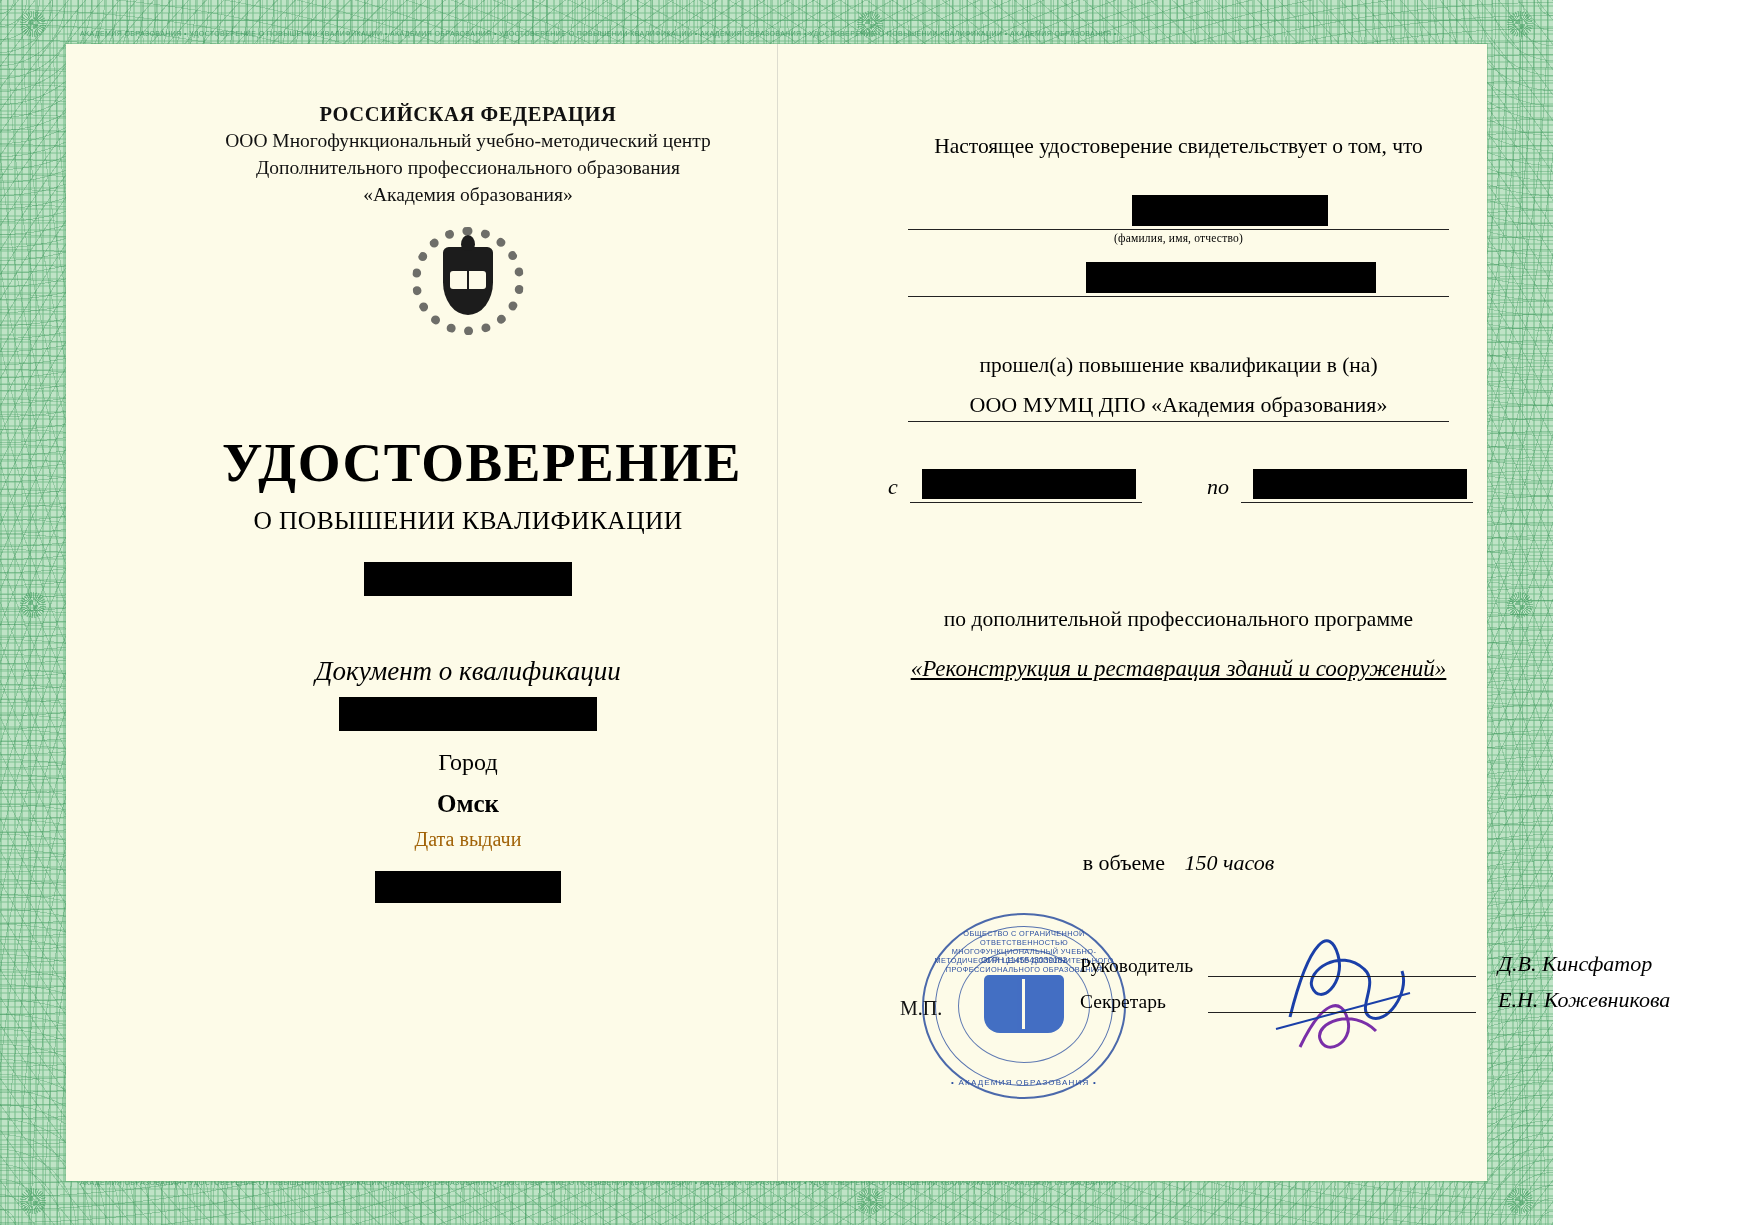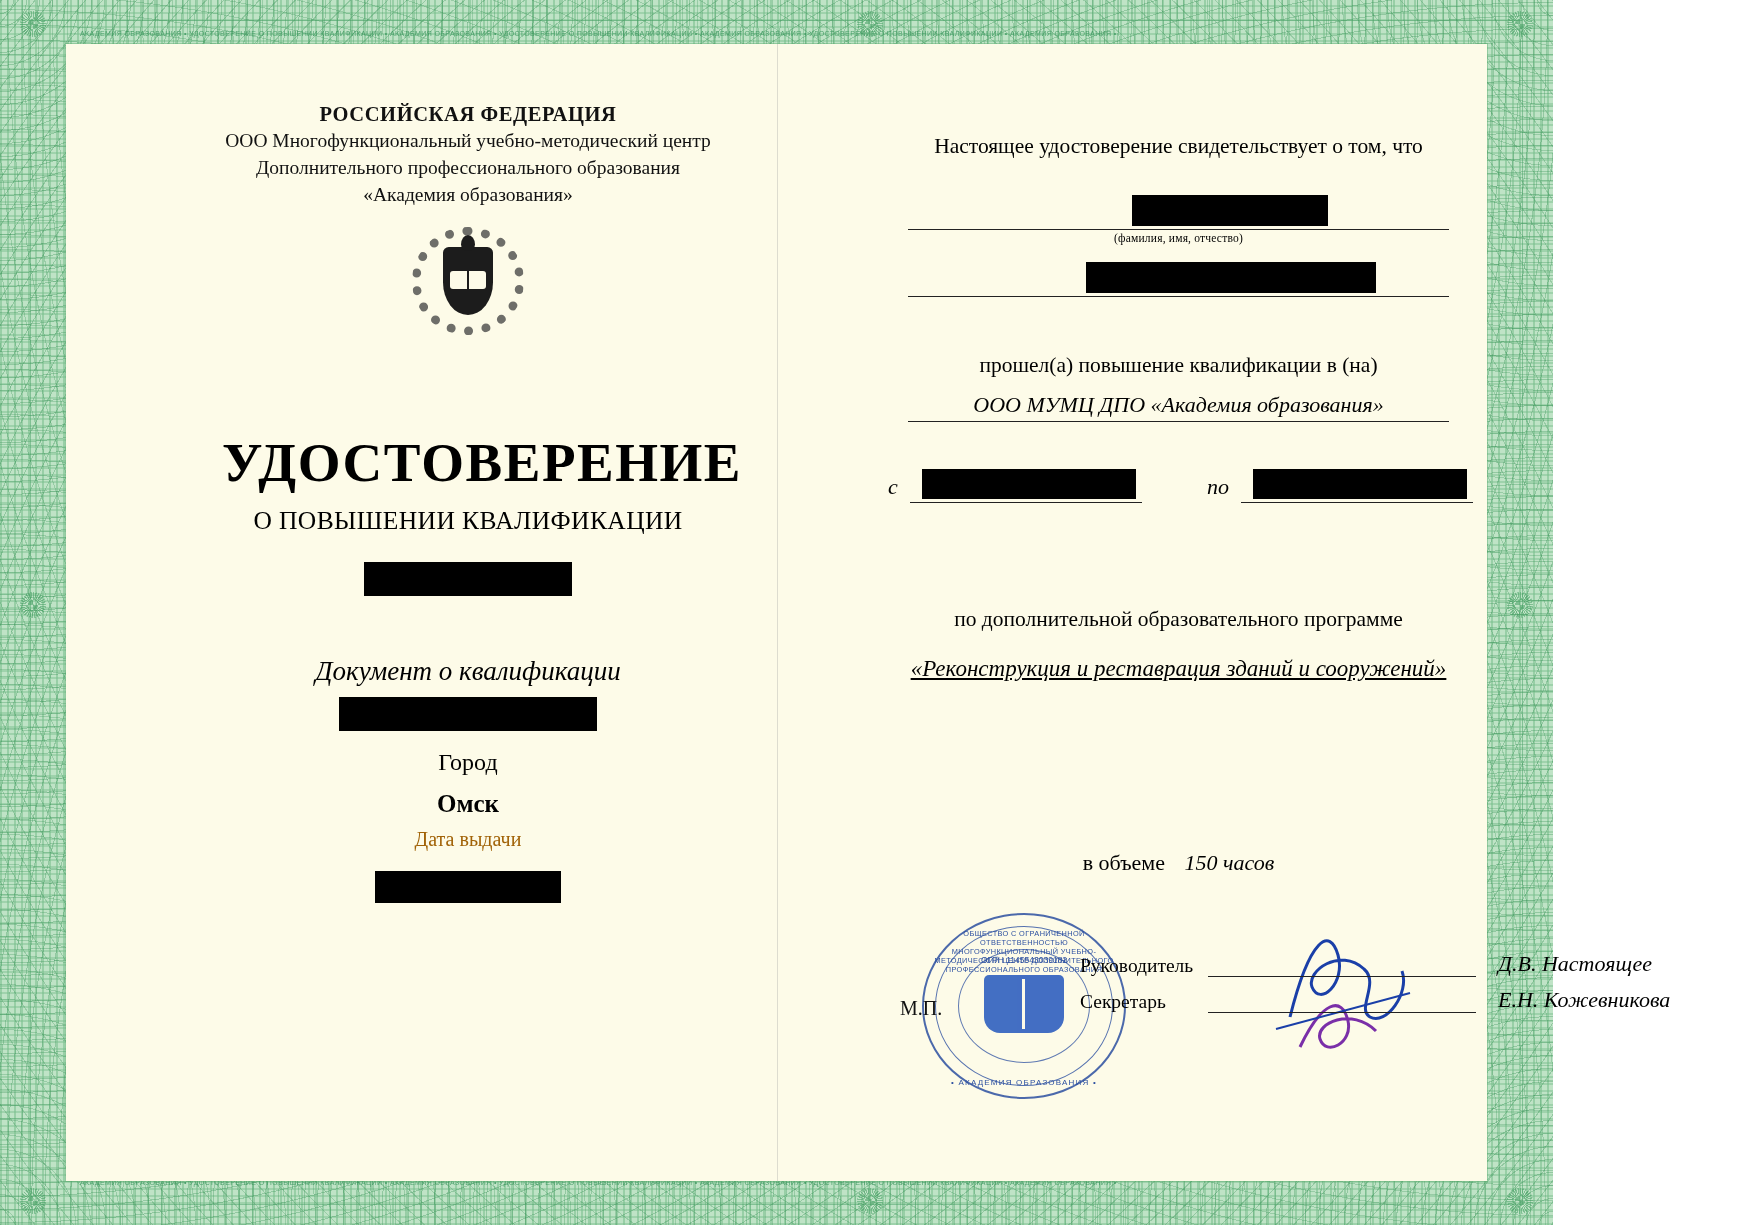--- a/index.html
+++ b/index.html
@@ -304,21 +304,20 @@
     text-align: center;
     font-size: 21.5px;
   }
 
   .org-name-field {
     margin-top: 14px;
   }
   .org-name-value {
     text-align: center;
     font-size: 22px;
-    font-style: italic;
     padding-bottom: 3px;
   }
 
   .dates-row {
     margin-top: 46px;
     display: flex;
     align-items: flex-end;
     padding: 0 14px 0 18px;
   }
   .date-group {
@@ -586,21 +585,21 @@
         </div>
         <div class="date-spacer"></div>
         <div class="date-group">
           <span class="date-word">по</span>
           <span class="date-line">
             <span class="redaction-inline"></span>
           </span>
         </div>
       </div>
 
-      <div class="r-program-label">по дополнительной образовательного программе</div>
+      <div class="r-program-label">по дополнительной профессионального программе</div>
       <div class="r-program-name">«Реконструкция и реставрация зданий и сооружений»</div>
 
       <div class="r-volume">
         <span>в объеме</span>
         <span class="volume-value">150 часов</span>
       </div>
 
       <div class="sign-area">
 
         <div class="stamp">
@@ -620,21 +619,21 @@
         <svg class="signature-scribble" viewBox="0 0 200 180">
           <path d="M30 120 C 50 40, 70 30, 78 58 C 86 86, 60 110, 52 90 C 46 74, 80 50, 104 72 C 120 86, 96 112, 110 120 C 126 129, 150 96, 142 74" fill="none" stroke="#1a3fa8" stroke-width="3"></path>
           <path d="M40 150 C 62 104, 82 98, 88 124 C 93 146, 66 160, 60 142 C 55 126, 92 110, 116 134" fill="none" stroke="#7a2fa8" stroke-width="3"></path>
           <path d="M16 132 L 150 96" fill="none" stroke="#1a3fa8" stroke-width="2"></path>
         </svg>
 
         <div class="sign-rows">
           <div class="sign-row">
             <span class="sign-title">Руководитель</span>
             <span class="sign-line"></span>
-            <span class="sign-name">Д.В. Настоящее</span>
+            <span class="sign-name">Д.В. Кинсфатор</span>
           </div>
           <div class="sign-row">
             <span class="sign-title">Секретарь</span>
             <span class="sign-line"></span>
             <span class="sign-name">Е.Н. Кожевникова</span>
           </div>
         </div>
 
       </div>
     </div>

